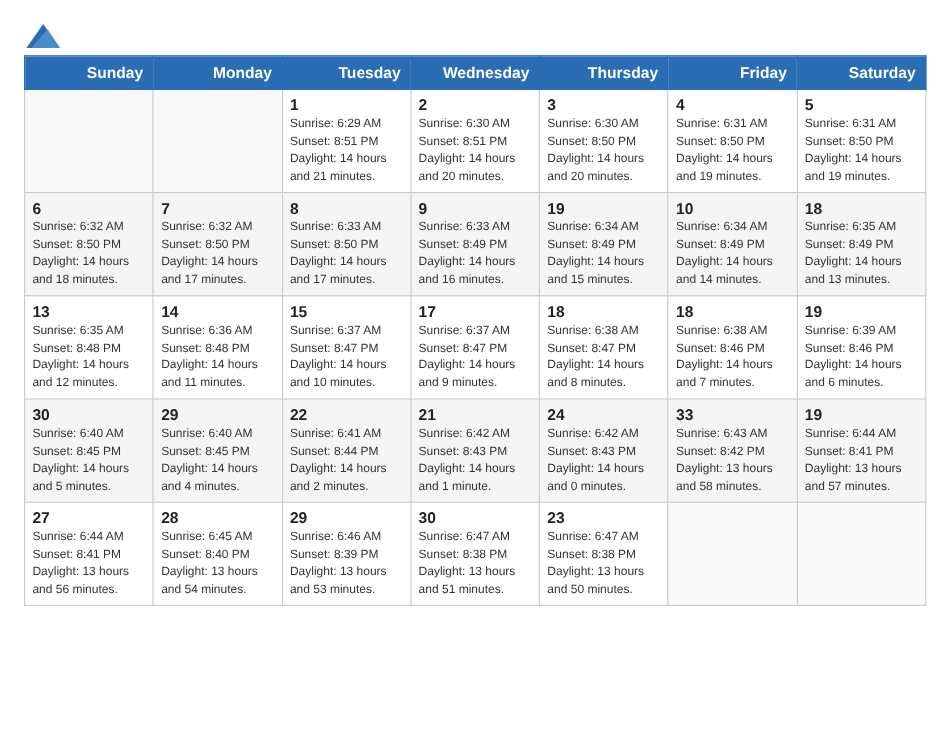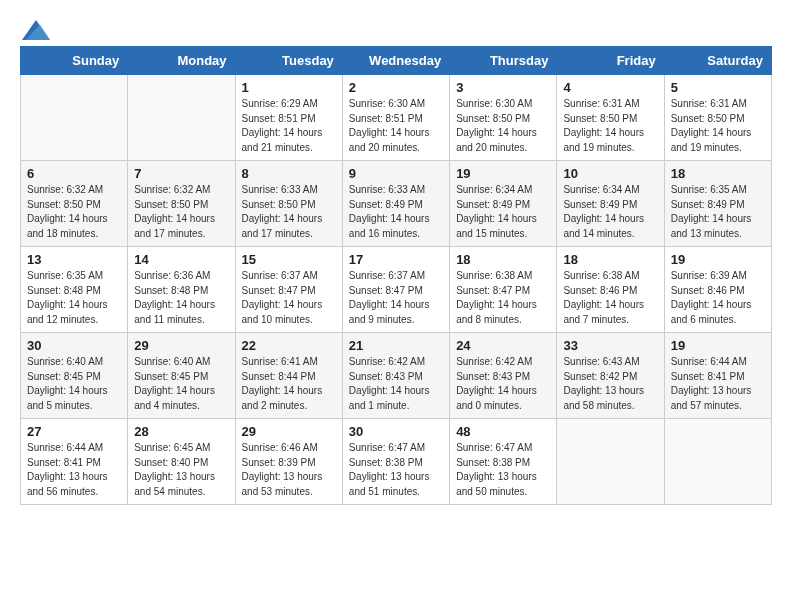--- a/index.html
+++ b/index.html
@@ -236,20 +236,20 @@
         </td>
         <td>
           <span class="day-num">29</span>
           <div class="cell-info">Sunrise: 6:46 AM<br>Sunset: 8:39 PM<br>Daylight: 13 hours and 53 minutes.</div>
         </td>
         <td>
           <span class="day-num">30</span>
           <div class="cell-info">Sunrise: 6:47 AM<br>Sunset: 8:38 PM<br>Daylight: 13 hours and 51 minutes.</div>
         </td>
         <td>
-          <span class="day-num">48</span>
+          <span class="day-num">23</span>
           <div class="cell-info">Sunrise: 6:47 AM<br>Sunset: 8:38 PM<br>Daylight: 13 hours and 50 minutes.</div>
         </td>
         <td class="empty-cell"></td>
         <td class="empty-cell"></td>
       </tr>
     </tbody>
 </table>
 
 </body></html>

